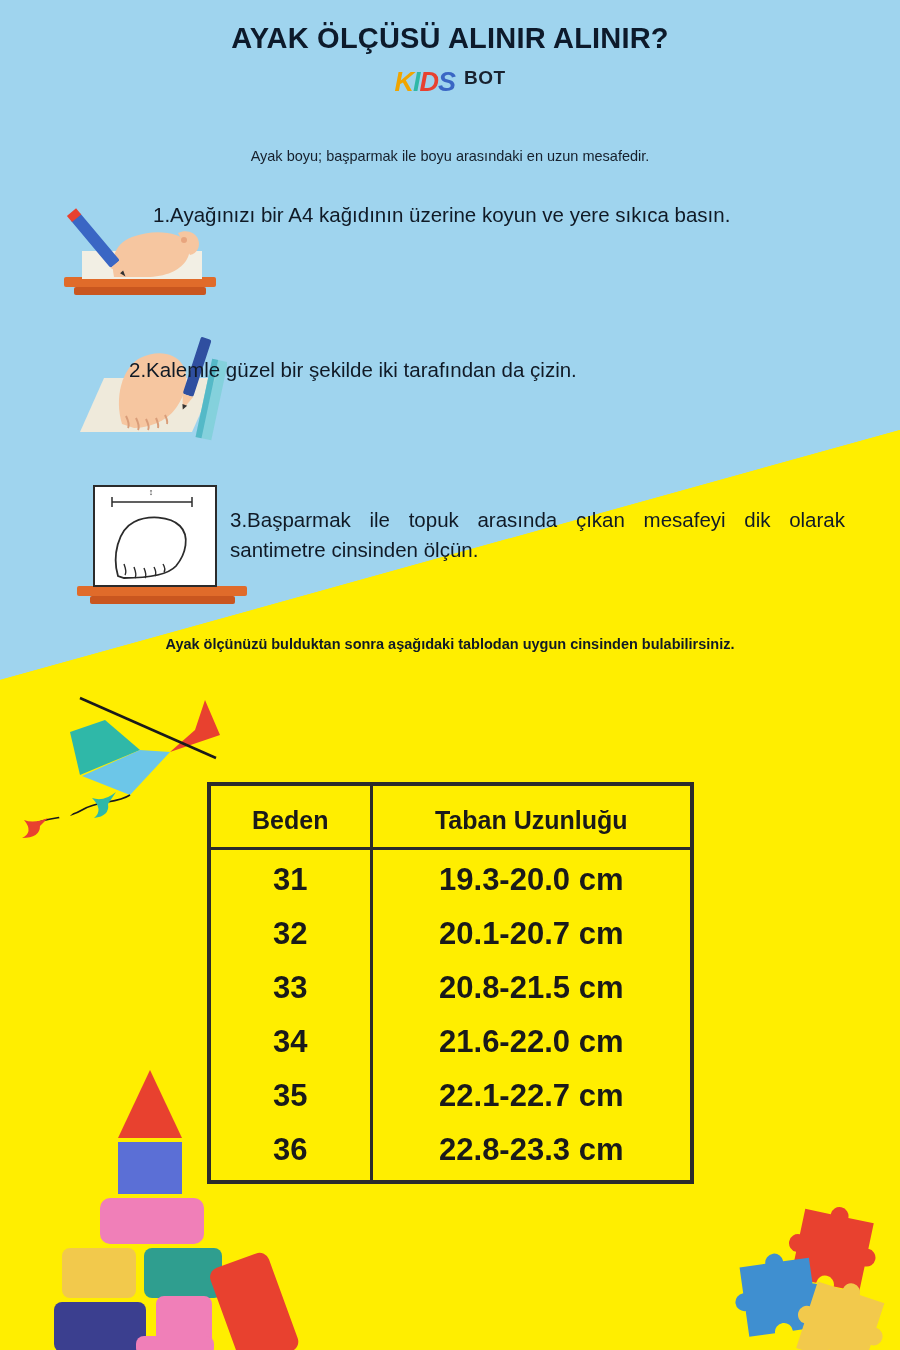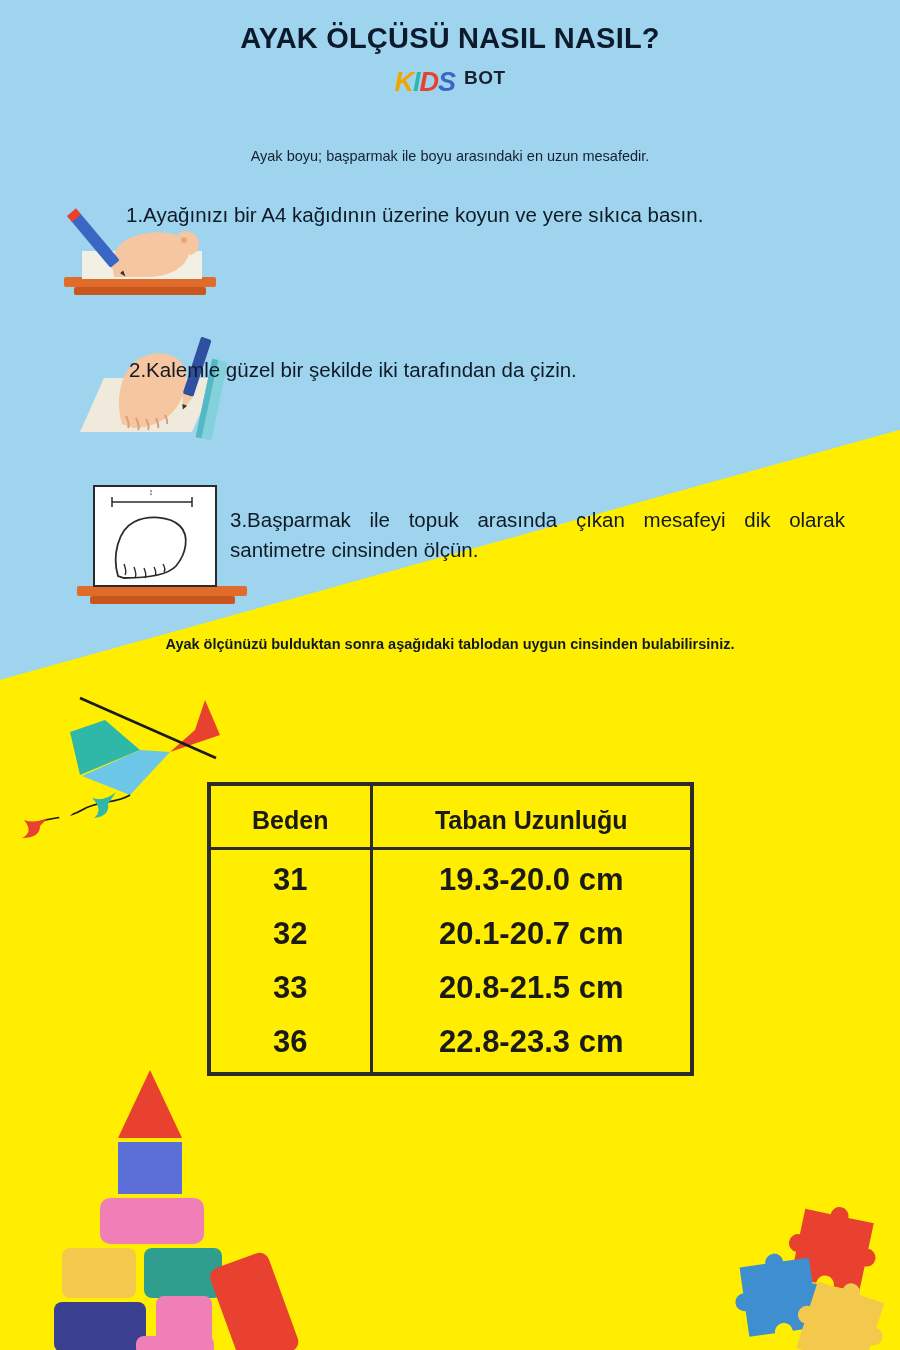--- a/index.html
+++ b/index.html
@@ -80,21 +80,21 @@
     display: flex;
     align-items: flex-start;
   }
   .step-text {
     font-size: 20.5px;
     line-height: 1.45;
     color: #101a26;
     text-align: justify;
   }
   .step1 { top: 200px; left: 55px; width: 800px; }
-  .step1 .step-text { width: 590px; margin-left: 71px; }
+  .step1 .step-text { width: 590px; margin-left: 98px; }
   .step2 { top: 355px; left: 55px; width: 800px; }
   .step2 .step-text { width: 565px; margin-left: 74px; }
   .step3 { top: 505px; left: 55px; width: 810px; }
   .step3 .step-text { width: 615px; margin-left: 175px; }
 
   .art {
     position: absolute;
   }
 
   .note {
@@ -146,21 +146,21 @@
 
   svg { display: block; }
 </style>
 </head>
 <body>
 
 <div class="bg-blue"></div>
 <div class="bg-yellow"></div>
 
 <div class="header">
-  <div class="title">AYAK ÖLÇÜSÜ NASIL NASIL?</div>
+  <div class="title">AYAK ÖLÇÜSÜ ALINIR ALINIR?</div>
   <div class="kidsrow">
     <div class="kids">
       <span>K</span><span>I</span><span>D</span><span>S</span>
     </div>
     <div class="bot">BOT</div>
   </div>
 </div>
 
 <div class="subtitle">Ayak boyu; başparmak ile boyu arasındaki en uzun mesafedir.</div>
 
@@ -264,20 +264,28 @@
       </tr>
       <tr>
         <td>32</td>
         <td>20.1-20.7 cm</td>
       </tr>
       <tr>
         <td>33</td>
         <td>20.8-21.5 cm</td>
       </tr>
       <tr>
+        <td>34</td>
+        <td>21.6-22.0 cm</td>
+      </tr>
+      <tr>
+        <td>35</td>
+        <td>22.1-22.7 cm</td>
+      </tr>
+      <tr>
         <td>36</td>
         <td>22.8-23.3 cm</td>
       </tr>
     </tbody>
   </table>
 </div>
 
 <div class="art" style="top:1060px; left:40px; width:290px; height:295px;">
   <svg width="290" height="295" viewBox="0 0 290 295">
     <polygon points="110,10 142,78 78,78" fill="#e8412f"></polygon>

